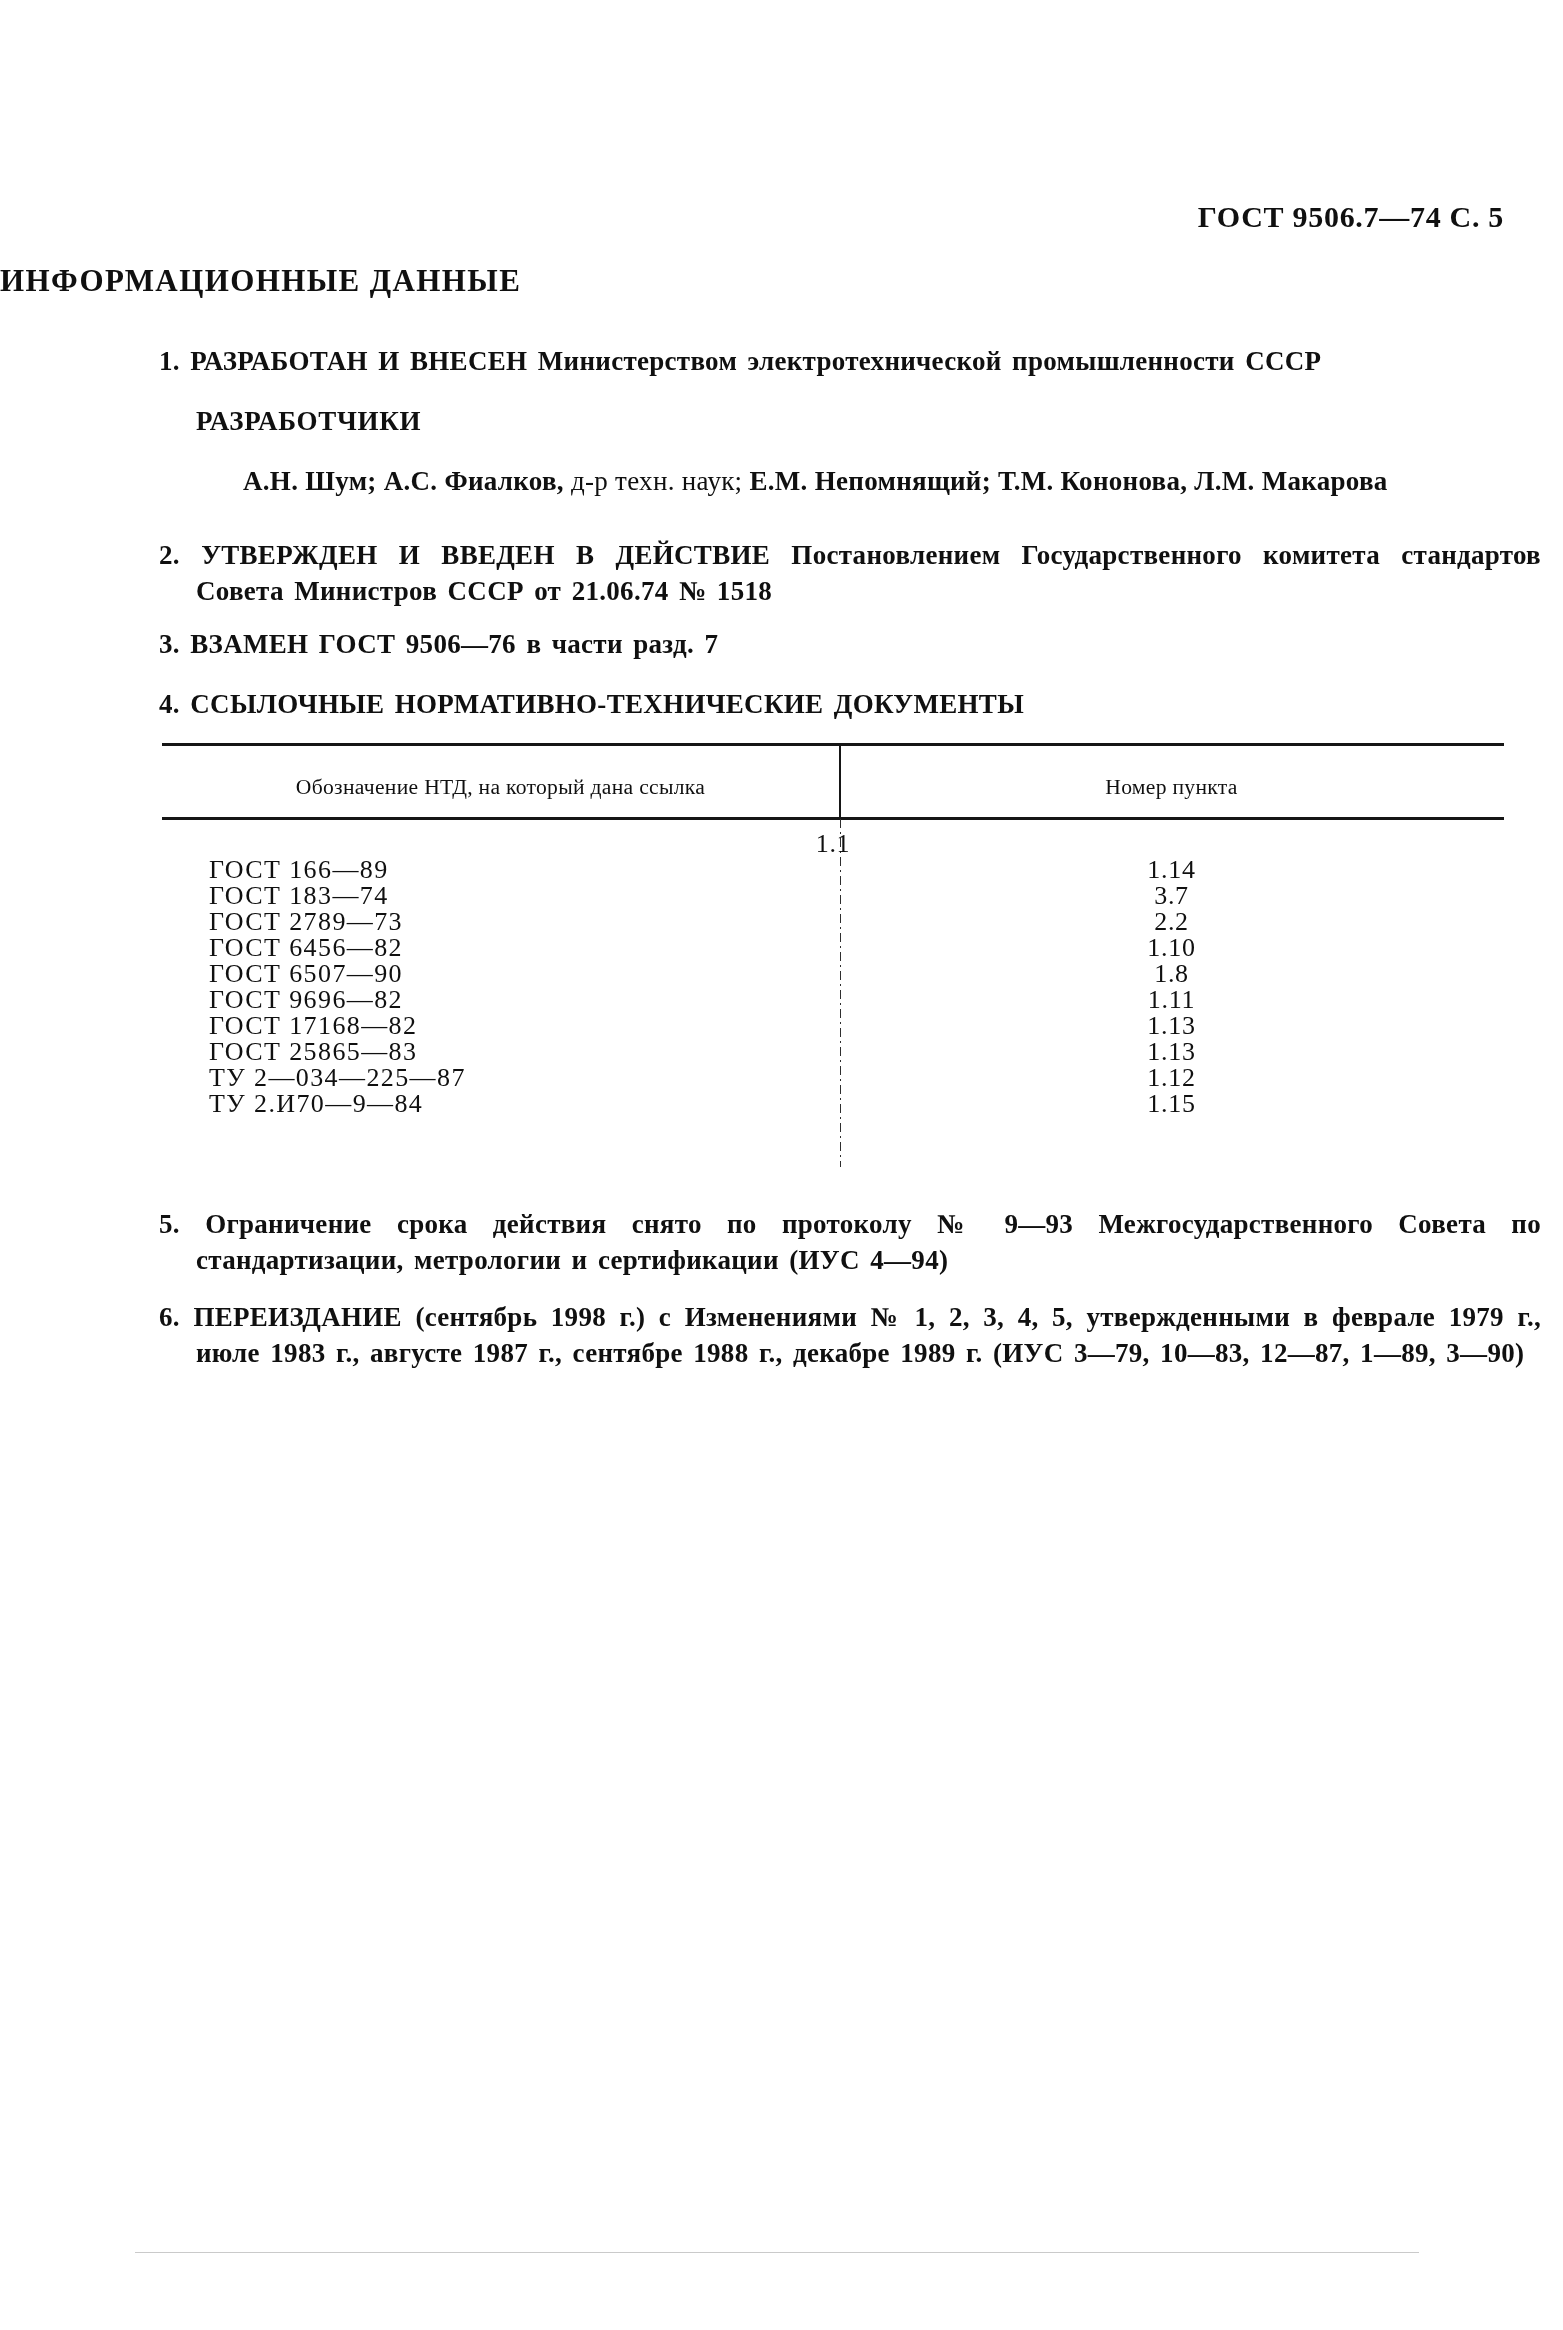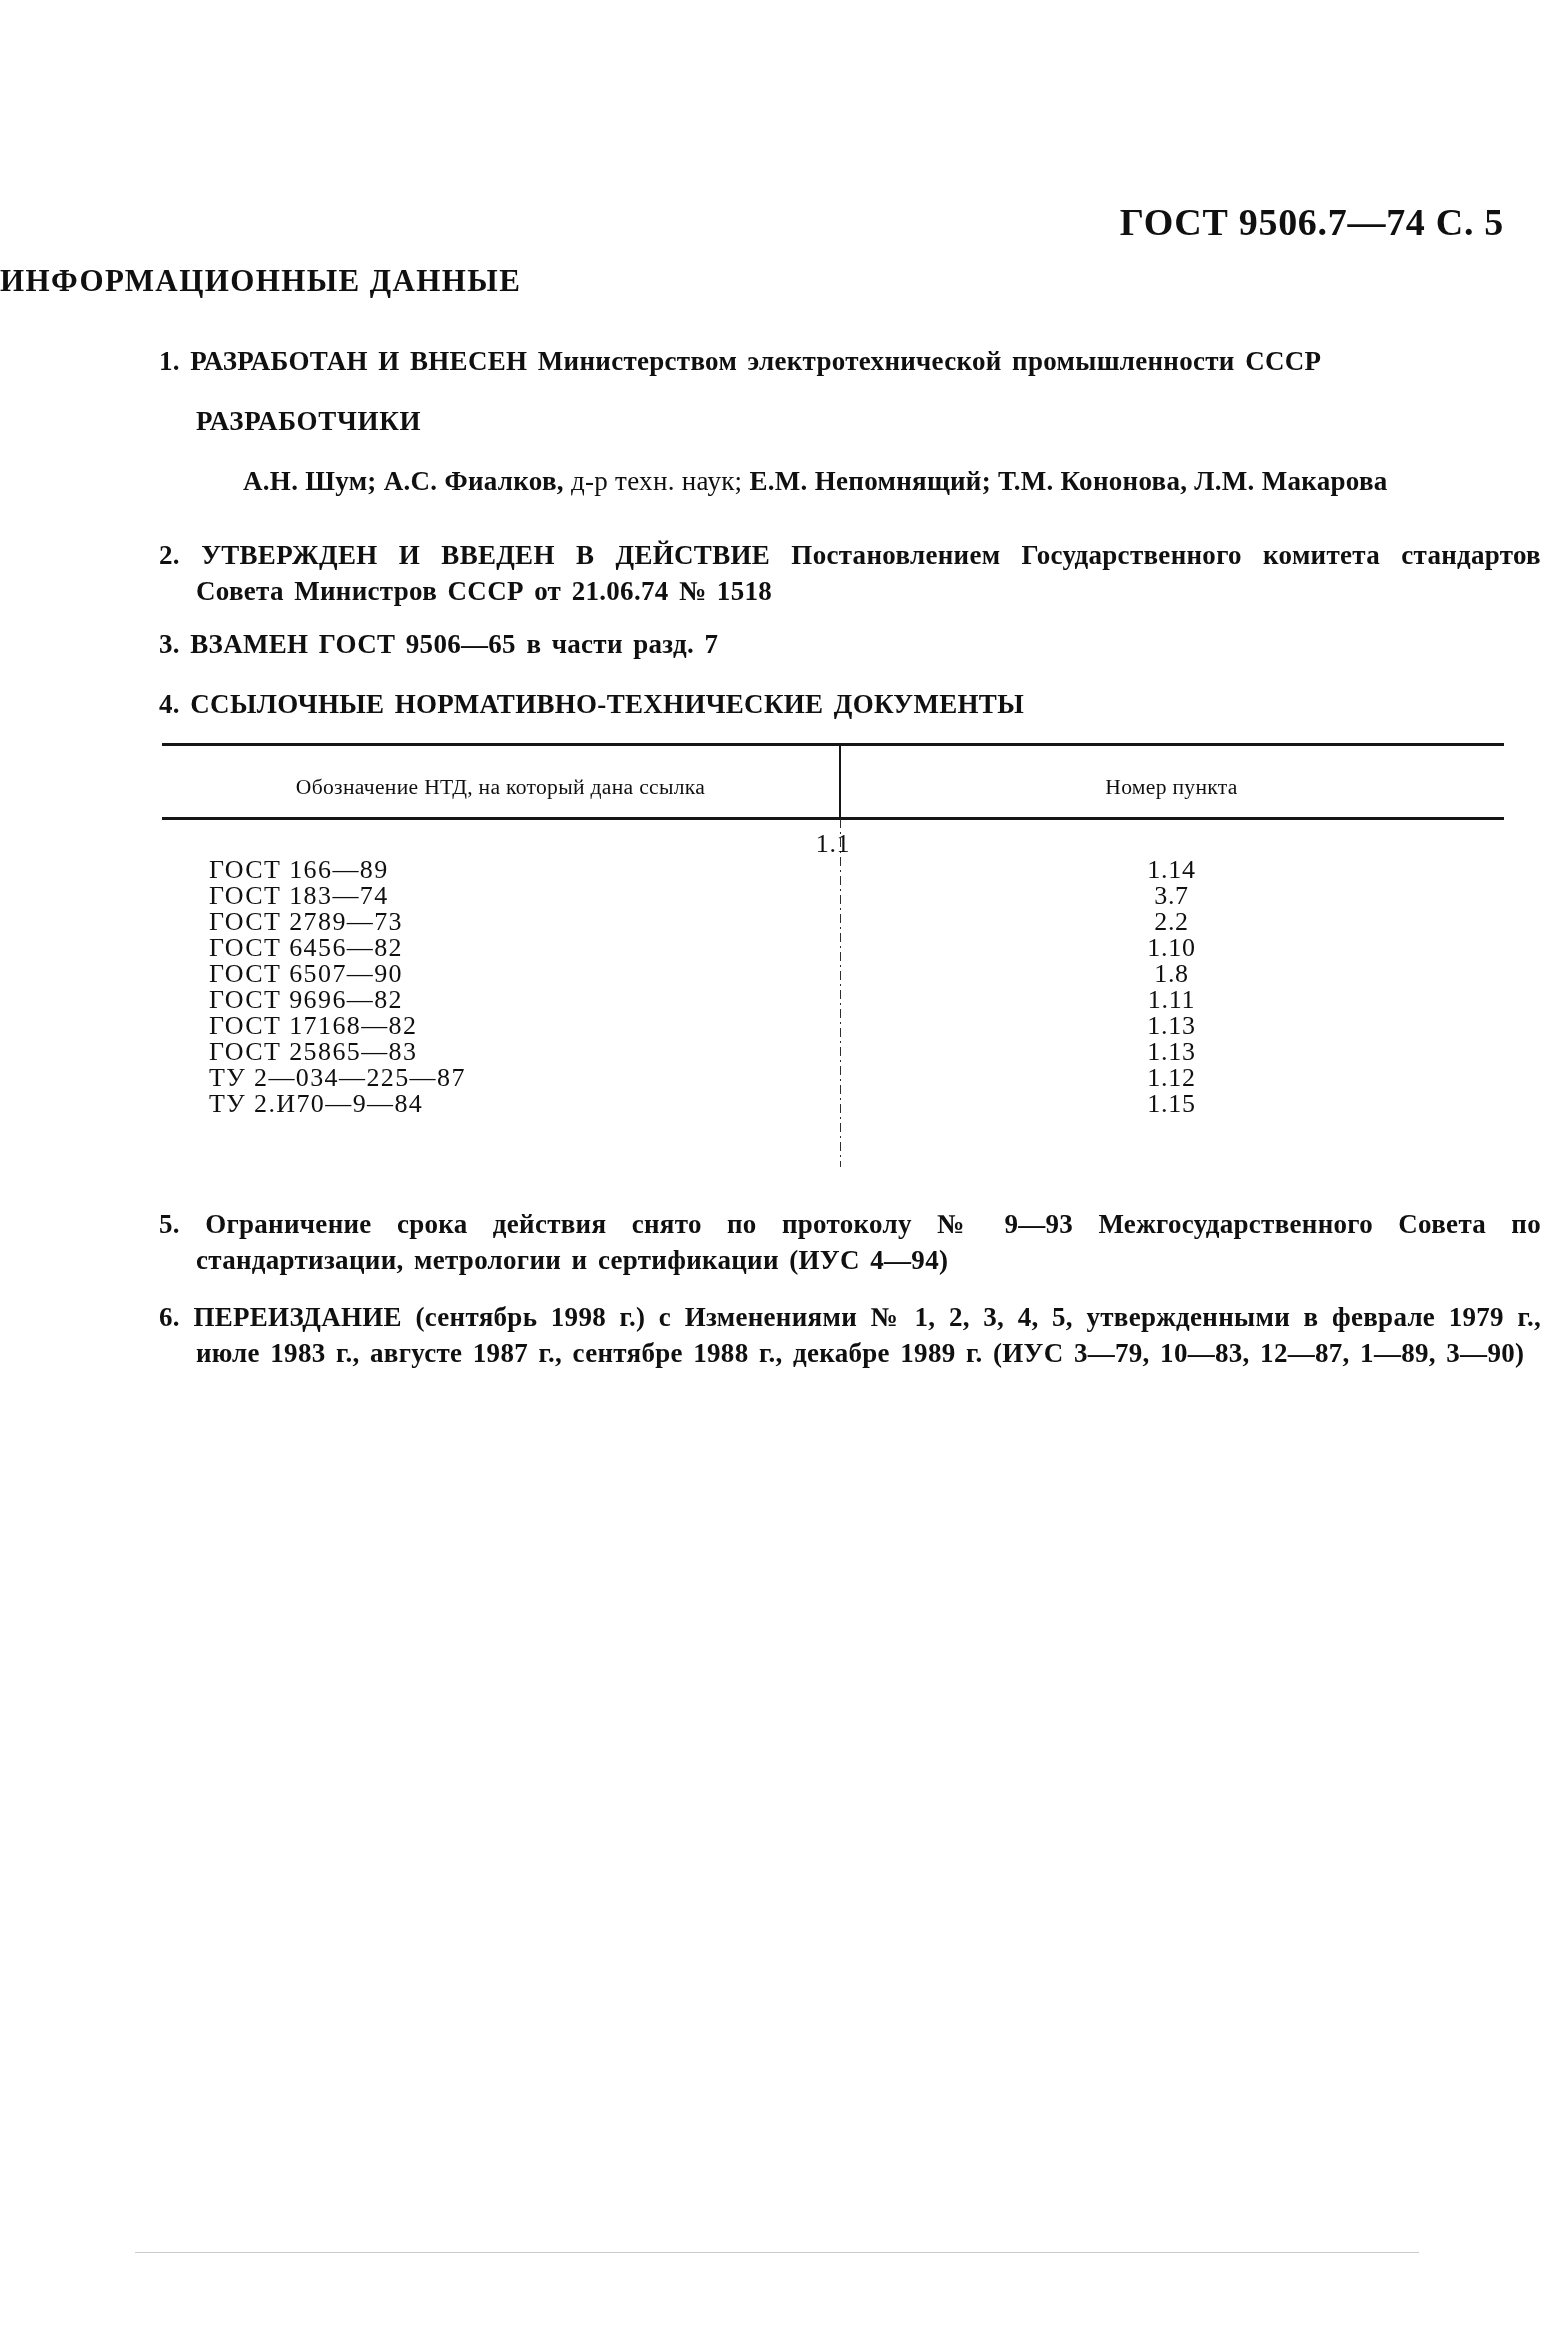--- a/index.html
+++ b/index.html
@@ -14,21 +14,21 @@
     margin: 0 auto;
     background: #ffffff;
     font-family: "Liberation Serif", "DejaVu Serif", serif;
     color: #101010;
     overflow: hidden;
   }
   .doc-header {
     position: absolute;
     top: 200px;
     right: 59px;
-    font-size: 38px;
+    font-size: 30px;
     font-weight: bold;
     letter-spacing: 0.7px;
     white-space: nowrap;
   }
   .doc-title {
     position: absolute;
     top: 263px;
     left: 0;
     width: 1563px;
     text-align: left;
@@ -171,21 +171,21 @@
   <div class="doc-title">ИНФОРМАЦИОННЫЕ ДАННЫЕ</div>
 
   <div class="para" style="top:343px"><span class="num">1.</span> <span>РАЗРАБОТАН И ВНЕСЕН</span> <span>Министерством электротехнической промышленности СССР</span></div>
 
   <div class="subhead" style="top:406px">РАЗРАБОТЧИКИ</div>
 
   <div class="developers" style="top:466px"><span class="b">А.Н. Шум; А.С. Фиалков,</span><span class="r"> д-р техн. наук; </span><span class="b">Е.М. Непомнящий; Т.М. Кононова, Л.М. Макарова</span></div>
 
   <div class="para" style="top:537px"><span class="num">2.</span> <span>УТВЕРЖДЕН И ВВЕДЕН В ДЕЙСТВИЕ</span> <span>Постановлением Государственного комитета стандартов Совета Министров СССР от 21.06.74 № 1518</span></div>
 
-  <div class="para" style="top:626px"><span class="num">3.</span> <span>ВЗАМЕН ГОСТ 9506—65</span> <span>в части разд. 7</span></div>
+  <div class="para" style="top:626px"><span class="num">3.</span> <span>ВЗАМЕН ГОСТ 9506—76</span> <span>в части разд. 7</span></div>
 
   <div class="para" style="top:686px"><span class="num">4.</span> <span>ССЫЛОЧНЫЕ НОРМАТИВНО-ТЕХНИЧЕСКИЕ ДОКУМЕНТЫ</span></div>
 
   <div class="ref-table">
     <div class="rule-top"></div>
     <div class="thead">
       <div class="th th-doc">Обозначение НТД, на который дана ссылка</div>
       <div class="th th-punkt">Номер пункта</div>
     </div>
     <div class="rule-mid"></div>

